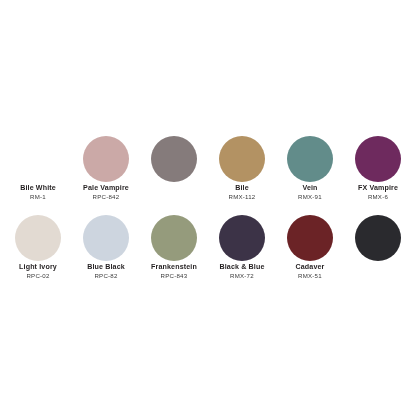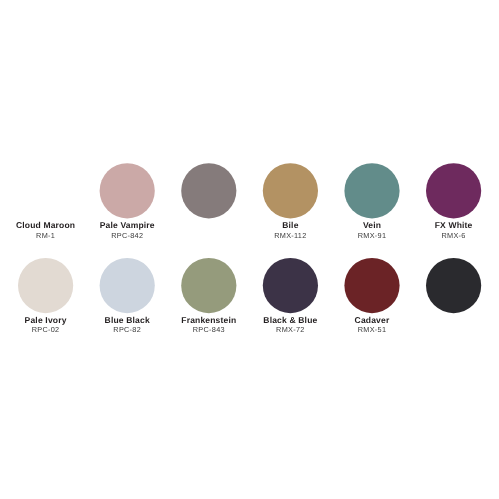--- a/index.html
+++ b/index.html
@@ -83,21 +83,21 @@
 </head>
 <body style="background-color: rgb(255, 255, 255);">
 
 <div id="palette-sheet" style="background-color: rgb(255, 255, 255);">
   <div class="swatch-grid">
     <div class="swatch-row">
 
       <div class="swatch-cell">
         <div class="swatch-chip" style="background-color: rgb(255, 255, 255);"></div>
         <div class="swatch-caption">
-          <span class="swatch-name">Cloud Maroon</span>
+          <span class="swatch-name">Bile White</span>
           <span class="swatch-code">RM-1</span>
         </div>
       </div>
 
       <div class="swatch-cell">
         <div class="swatch-chip" style="background-color: rgb(203, 169, 167);"></div>
         <div class="swatch-caption">
           <span class="swatch-name">Pale Vampire</span>
           <span class="swatch-code">RPC-842</span>
         </div>
@@ -119,33 +119,33 @@
         <div class="swatch-chip" style="background-color: rgb(98, 140, 138);"></div>
         <div class="swatch-caption">
           <span class="swatch-name">Vein</span>
           <span class="swatch-code">RMX-91</span>
         </div>
       </div>
 
       <div class="swatch-cell">
         <div class="swatch-chip" style="background-color: rgb(110, 42, 94);"></div>
         <div class="swatch-caption">
-          <span class="swatch-name">FX White</span>
+          <span class="swatch-name">FX Vampire</span>
           <span class="swatch-code">RMX-6</span>
         </div>
       </div>
 
     </div>
 
     <div class="swatch-row">
 
       <div class="swatch-cell">
         <div class="swatch-chip" style="background-color: rgb(226, 218, 210);"></div>
         <div class="swatch-caption">
-          <span class="swatch-name">Pale Ivory</span>
+          <span class="swatch-name">Light Ivory</span>
           <span class="swatch-code">RPC-02</span>
         </div>
       </div>
 
       <div class="swatch-cell">
         <div class="swatch-chip" style="background-color: rgb(205, 213, 223);"></div>
         <div class="swatch-caption">
           <span class="swatch-name">Blue Black</span>
           <span class="swatch-code">RPC-82</span>
         </div>

